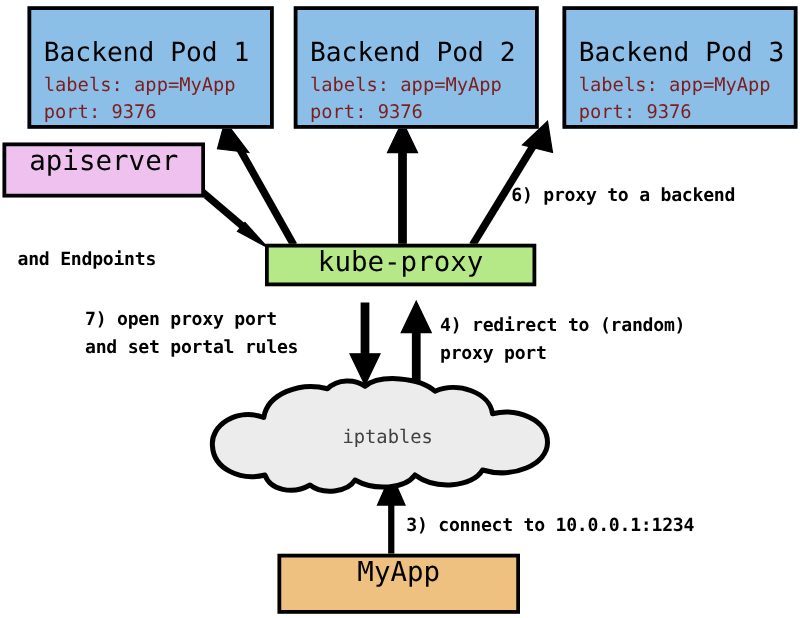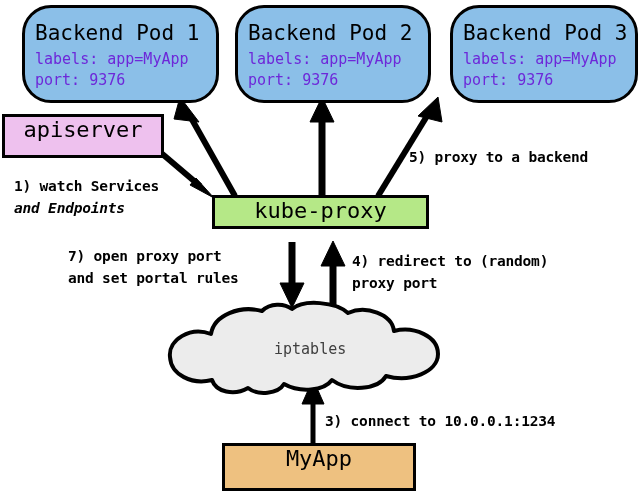--- a/index.html
+++ b/index.html
@@ -26,36 +26,35 @@
     position: absolute;
     box-sizing: border-box;
     border: 3px solid #000000;
     display: flex;
     flex-direction: column;
     z-index: 3;
   }
   .pod-box {
     background: #8bbfe8;
     padding: 2px 0 0 10px;
-    justify-content: center;
-    border-radius: 29px;
+    justify-content: flex-end;
   }
   .pod-title {
     font-family: "DejaVu Sans Mono", monospace;
     font-size: 21px;
     line-height: 26px;
     color: #000000;
     white-space: nowrap;
     letter-spacing: 0px;
   }
   .pod-line {
     font-family: "DejaVu Sans Mono", monospace;
     font-size: 15px;
     line-height: 21px;
-    color: #6d28d9;
+    color: #7f1d1d;
     white-space: nowrap;
   }
   .pod-lines {
     margin-top: 3px;
   }
   .center-box {
     align-items: center;
     justify-content: flex-start;
   }
   .apiserver-box { background: #eec1ee; }
@@ -179,26 +178,25 @@
   <div class="node-box center-box kubeproxy-box" style="left:212px; top:195px; width:217px; height:34px;">
     <div class="node-label">kube-proxy</div>
   </div>
 
   <div class="cloud-text" style="left:274px; top:340px;">iptables</div>
 
   <div class="node-box center-box client-box" style="left:222px; top:443px; width:194px; height:48px;">
     <div class="node-label">MyApp</div>
   </div>
 
-  <div class="annotation" style="left:14px; top:175px;">1) watch Services</div>
-  <div class="annotation" style="left:14px; top:197px;font-style:italic;">and Endpoints</div>
+  <div class="annotation" style="left:14px; top:197px;">and Endpoints</div>
 
   <div class="annotation" style="left:68px; top:245px;">7) open proxy port</div>
   <div class="annotation" style="left:68px; top:267px;">and set portal rules</div>
 
   <div class="annotation" style="left:325px; top:410px;">3) connect to 10.0.0.1:1234</div>
 
   <div class="annotation" style="left:352px; top:250px;">4) redirect to (random)</div>
   <div class="annotation" style="left:352px; top:272px;">proxy port</div>
 
-  <div class="annotation" style="left:409px; top:146px;">5) proxy to a backend</div>
+  <div class="annotation" style="left:409px; top:146px;">6) proxy to a backend</div>
 
 </div>
 
 </body></html>

